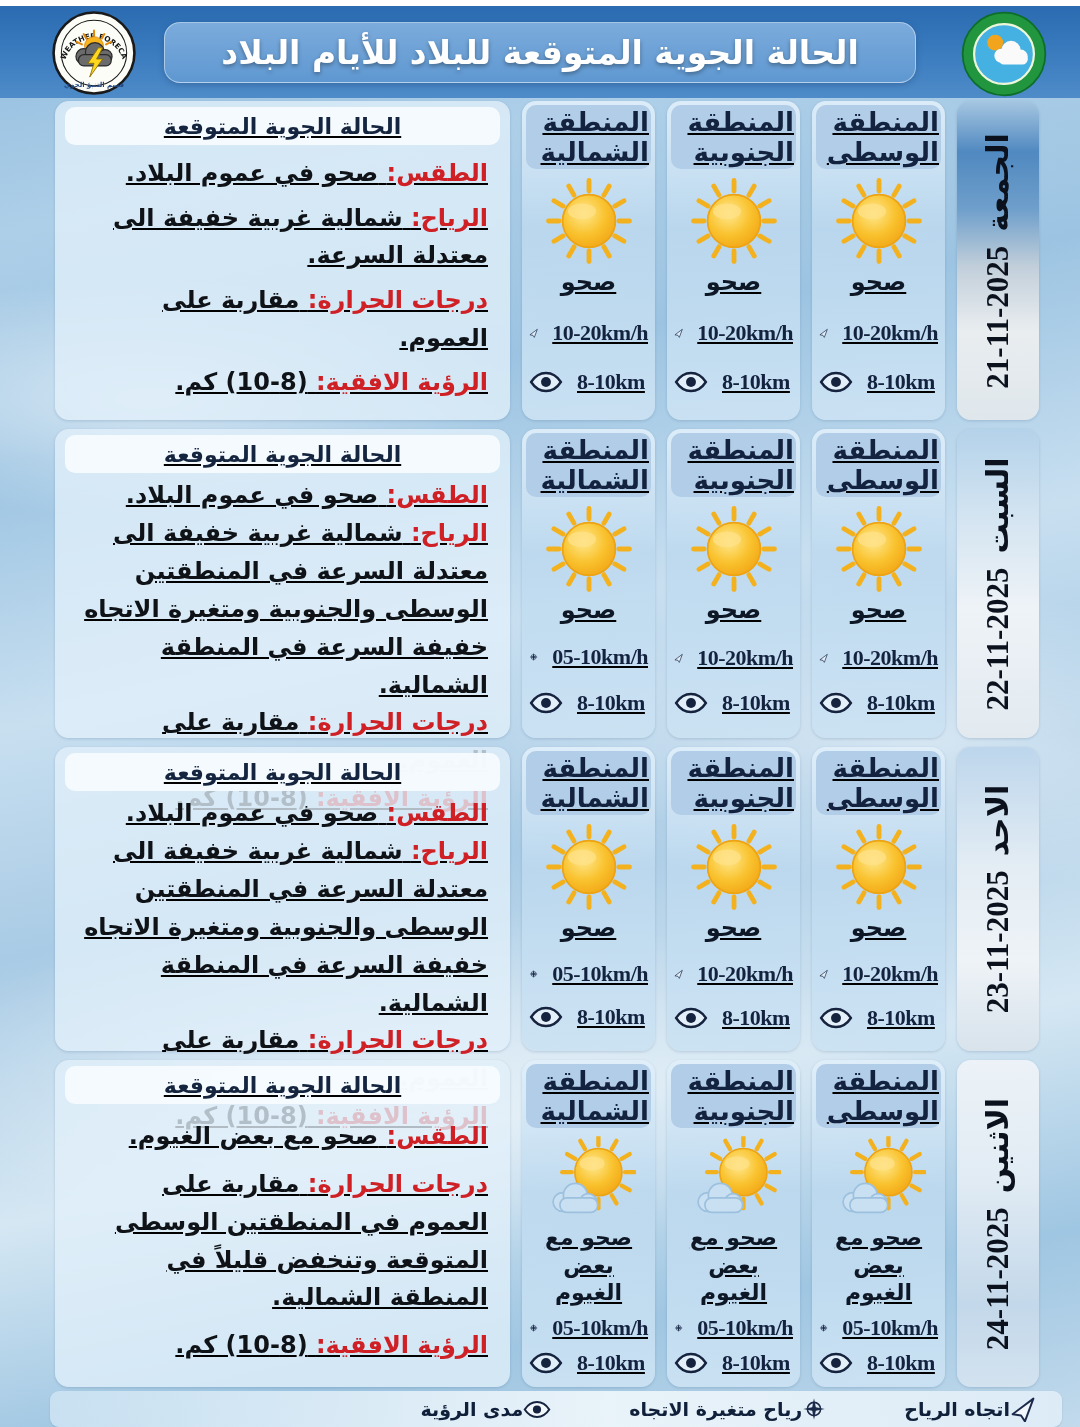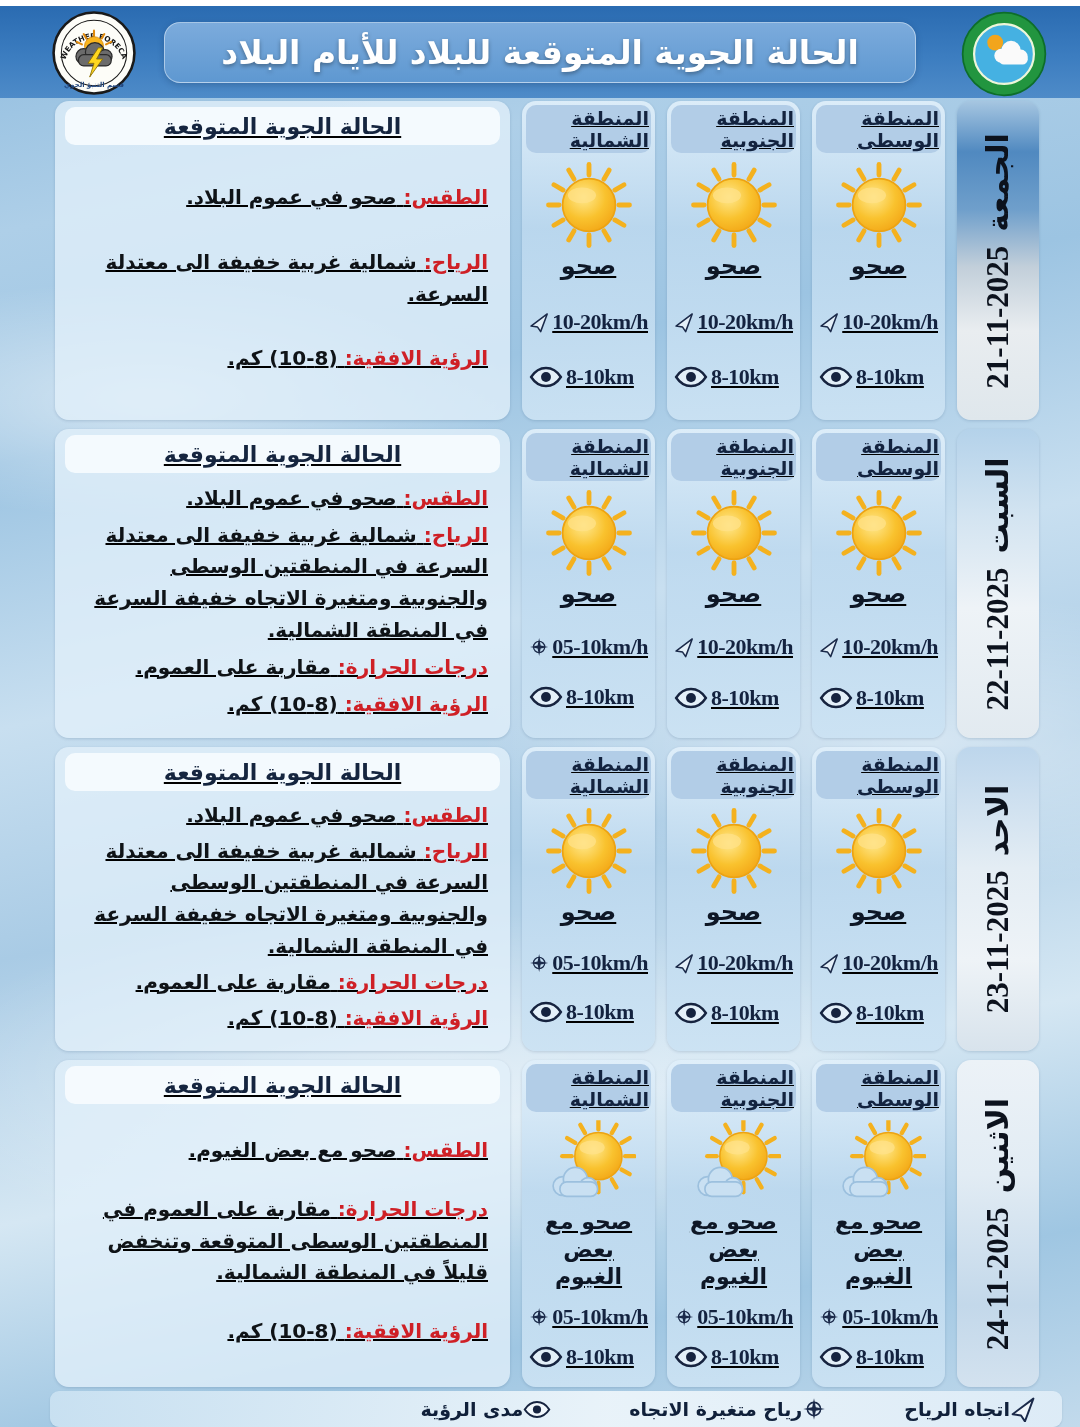--- a/index.html
+++ b/index.html
@@ -32,38 +32,38 @@
   .row.r1{ height:319px } .row.r2{ height:309px } .row.r3{ height:304px } .row.r4{ height:327px }
 
   .details-card { width:455px; background:rgba(226,240,250,.78); border-radius:14px;
     padding:6px 10px 10px; display:flex; flex-direction:column;
     box-shadow:0 1px 3px rgba(30,60,100,.18); }
   .card-head { background:rgba(246,251,254,.95); border-radius:10px; min-height:38px;
     display:flex; align-items:center; justify-content:center;
     color:#15253f; font-weight:700; font-size:22px; direction:rtl; }
   .details-body { flex:1; display:flex; flex-direction:column; justify-content:space-evenly;
     padding:4px 12px 2px; }
-  .det { direction:rtl; text-align:right; font-size:20px; font-weight:700;
+  .det { direction:rtl; text-align:right; font-size:24px; font-weight:700;
     color:#0f1317; line-height:1.58; }
   .det .lbl { color:#cf2026; }
 
   .region-card { width:133px; border-radius:14px;
     background:linear-gradient(180deg, rgba(224,239,250,.92), rgba(189,217,239,.85) 40%, rgba(203,226,243,.92));
     padding:4px; display:flex; flex-direction:column; align-items:center;
     box-shadow:0 1px 3px rgba(30,60,100,.18); }
   .region-head { width:100%; background:#b2cde7; border-radius:10px; min-height:36px;
     display:flex; align-items:center; justify-content:center;
-    color:#13233f; font-weight:700; font-size:19px; direction:rtl; padding:2px; }
+    color:#13233f; font-weight:700; font-size:26px; direction:rtl; padding:2px; }
   .sky { margin-top:8px; }
   .cond { direction:rtl; text-align:center; font-weight:700; color:#0e1726;
     font-size:24px; margin-top:2px; line-height:1.25; }
   .r4 .cond { font-size:22px; }
   .stats { width:100%; flex:1; display:flex; flex-direction:column;
     justify-content:space-evenly; padding:0 3px; }
-  .stat { display:flex; align-items:center; gap:3px; direction:ltr; }
+  .stat { display:flex; align-items:center; gap:14px; direction:ltr; }
   .stat .val { font-family:"Liberation Serif", serif; font-weight:700;
     font-size:22px; color:#13223f; white-space:nowrap; letter-spacing:-0.5px; }
 
   .day-card { width:82px; border-radius:14px; position:relative;
     box-shadow:0 1px 3px rgba(30,60,100,.18); }
   .day-card .rot { position:absolute; top:50%; left:50%;
     transform:translate(-50%,-50%) rotate(-90deg);
     white-space:nowrap; direction:rtl; }
   .dayname { font-weight:700; font-size:30px; color:#0c121d; margin-left:14px; }
   .daynum { font-family:"Liberation Serif", serif; font-weight:700; font-size:31px;
@@ -195,20 +195,21 @@
   </div>
 
   <div class="content">
 
     <div class="row r1">
       <div class="details-card">
         <div class="card-head">الحالة الجوية المتوقعة</div>
         <div class="details-body">
           <p class="det"><span class="lbl">الطقس:</span> <span>صحو في عموم البلاد.</span></p>
           <p class="det"><span class="lbl">الرياح:</span> <span>شمالية غربية خفيفة الى معتدلة السرعة.</span></p>
+          <p class="det"><span class="lbl">درجات الحرارة:</span> <span>مقاربة على العموم.</span></p>
           <p class="det"><span class="lbl">الرؤية الافقية:</span> <span>(8-10) كم.</span></p>
         </div>
       </div>
 
       <div class="region-card">
         <div class="region-head">المنطقة الشمالية</div>
         <svg class="sky" width="88" height="88">
             <use href="#sym-sun"></use>
           </svg>
         <div class="cond">صحو</div>

